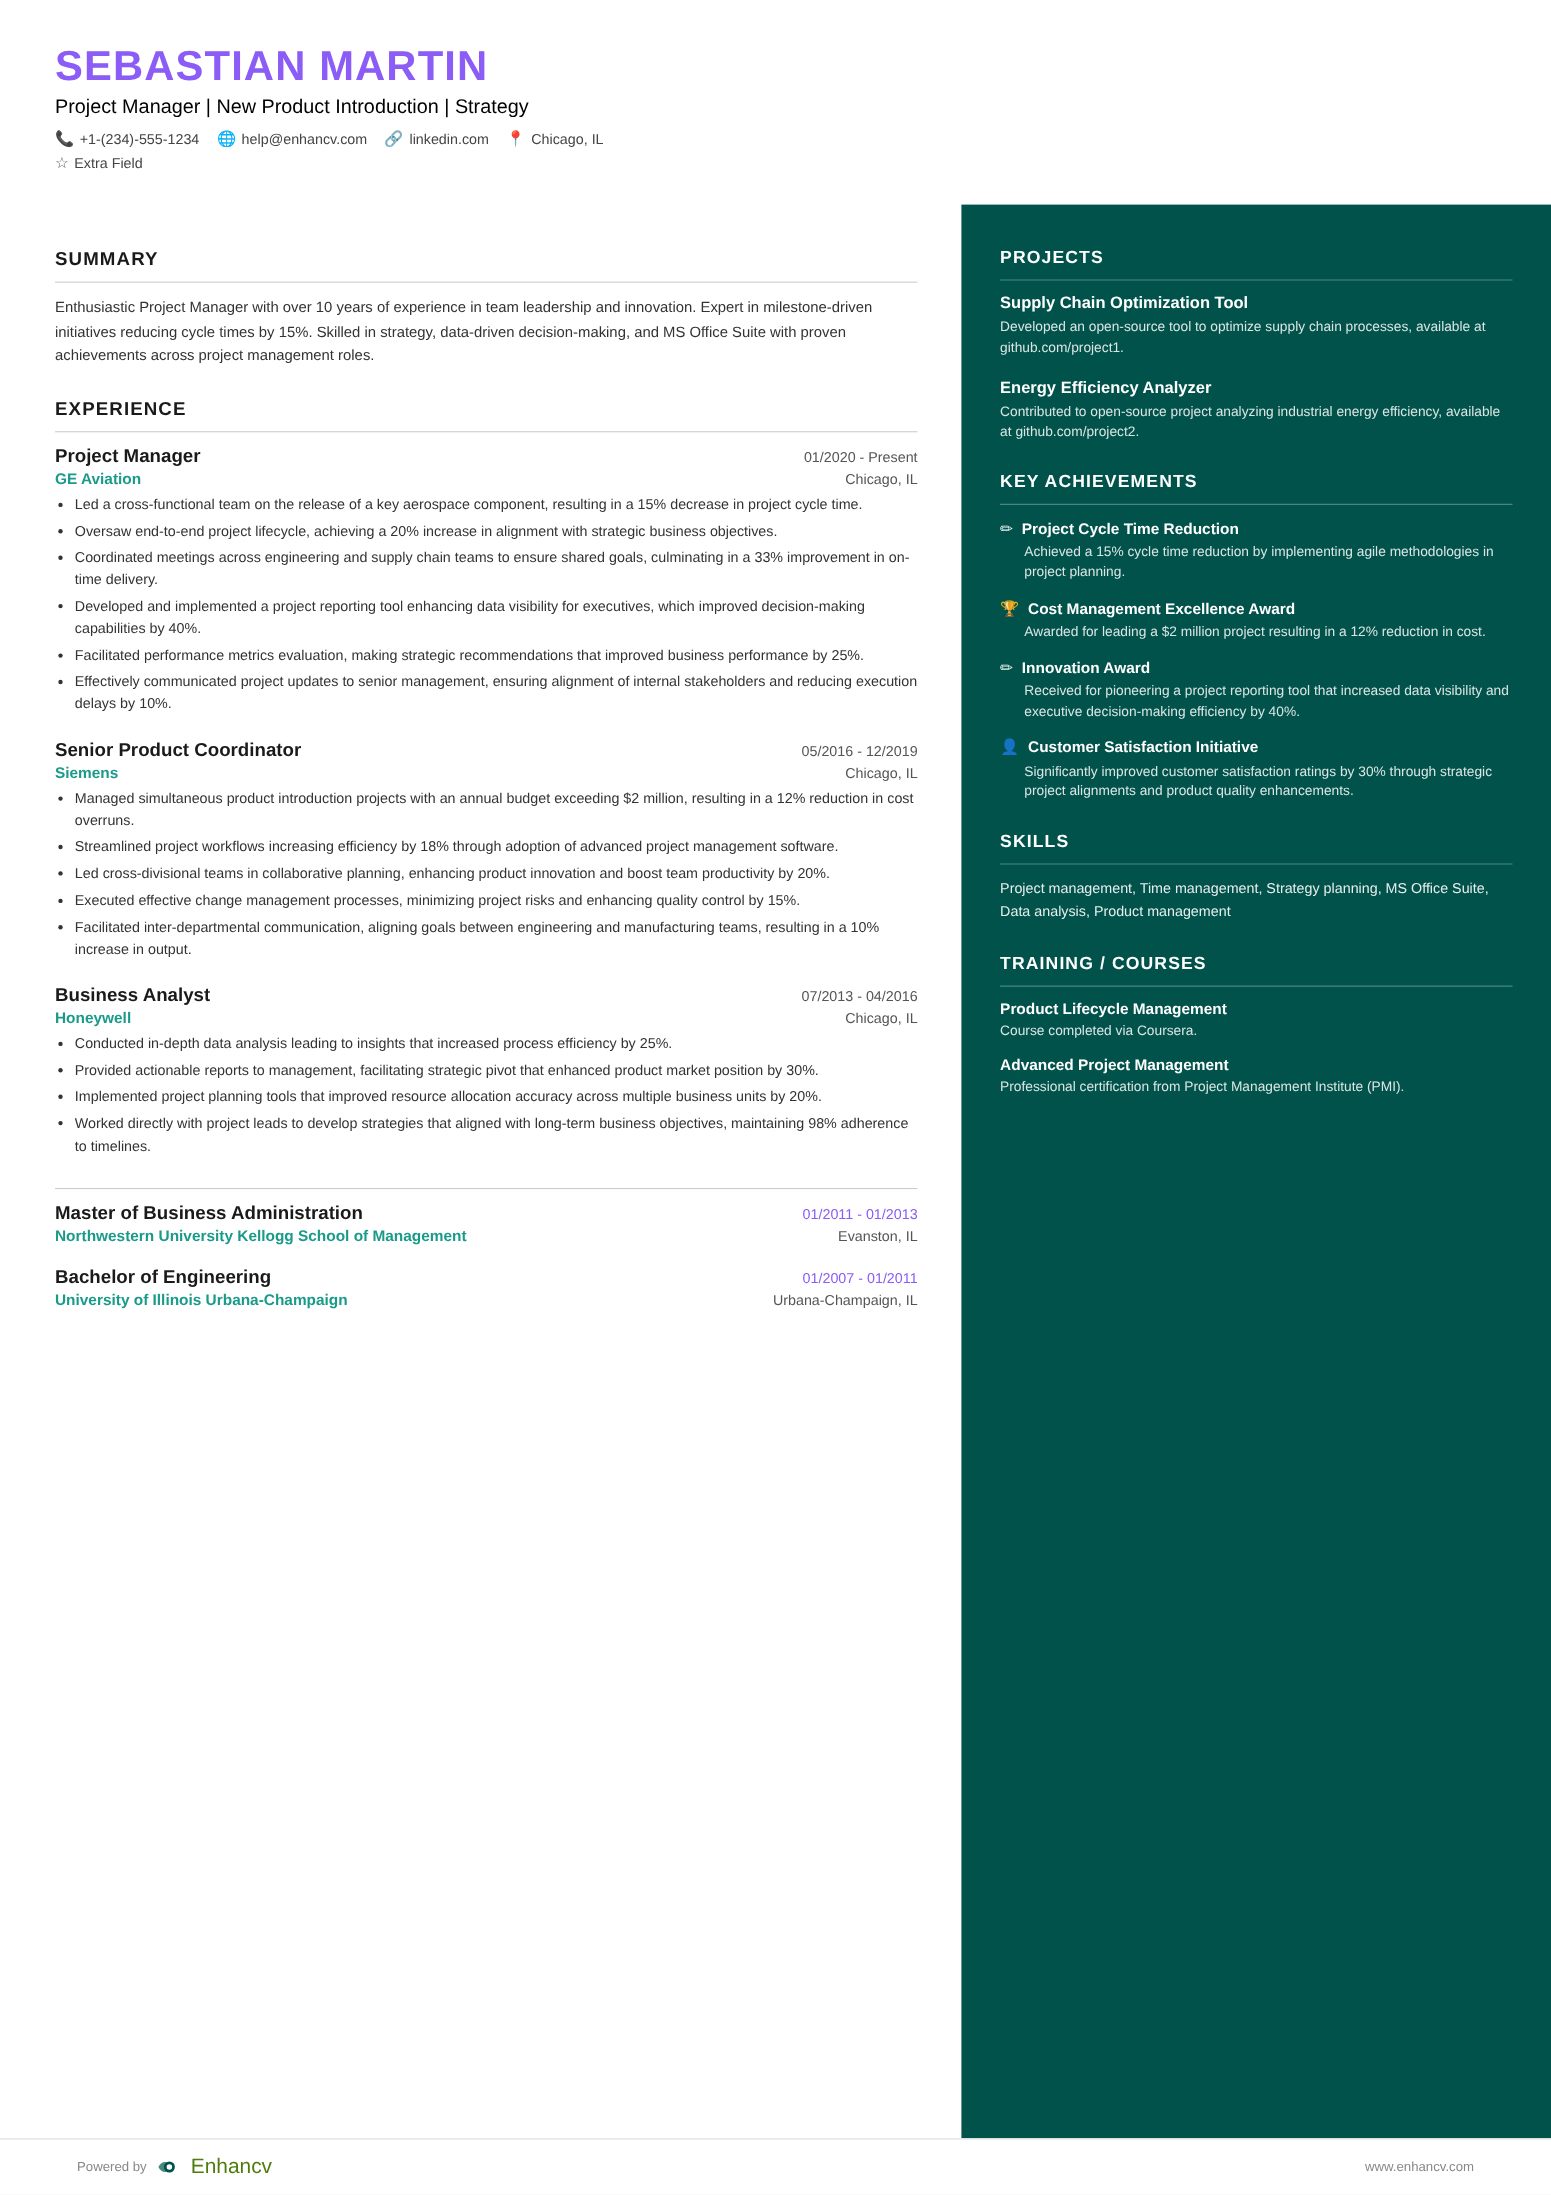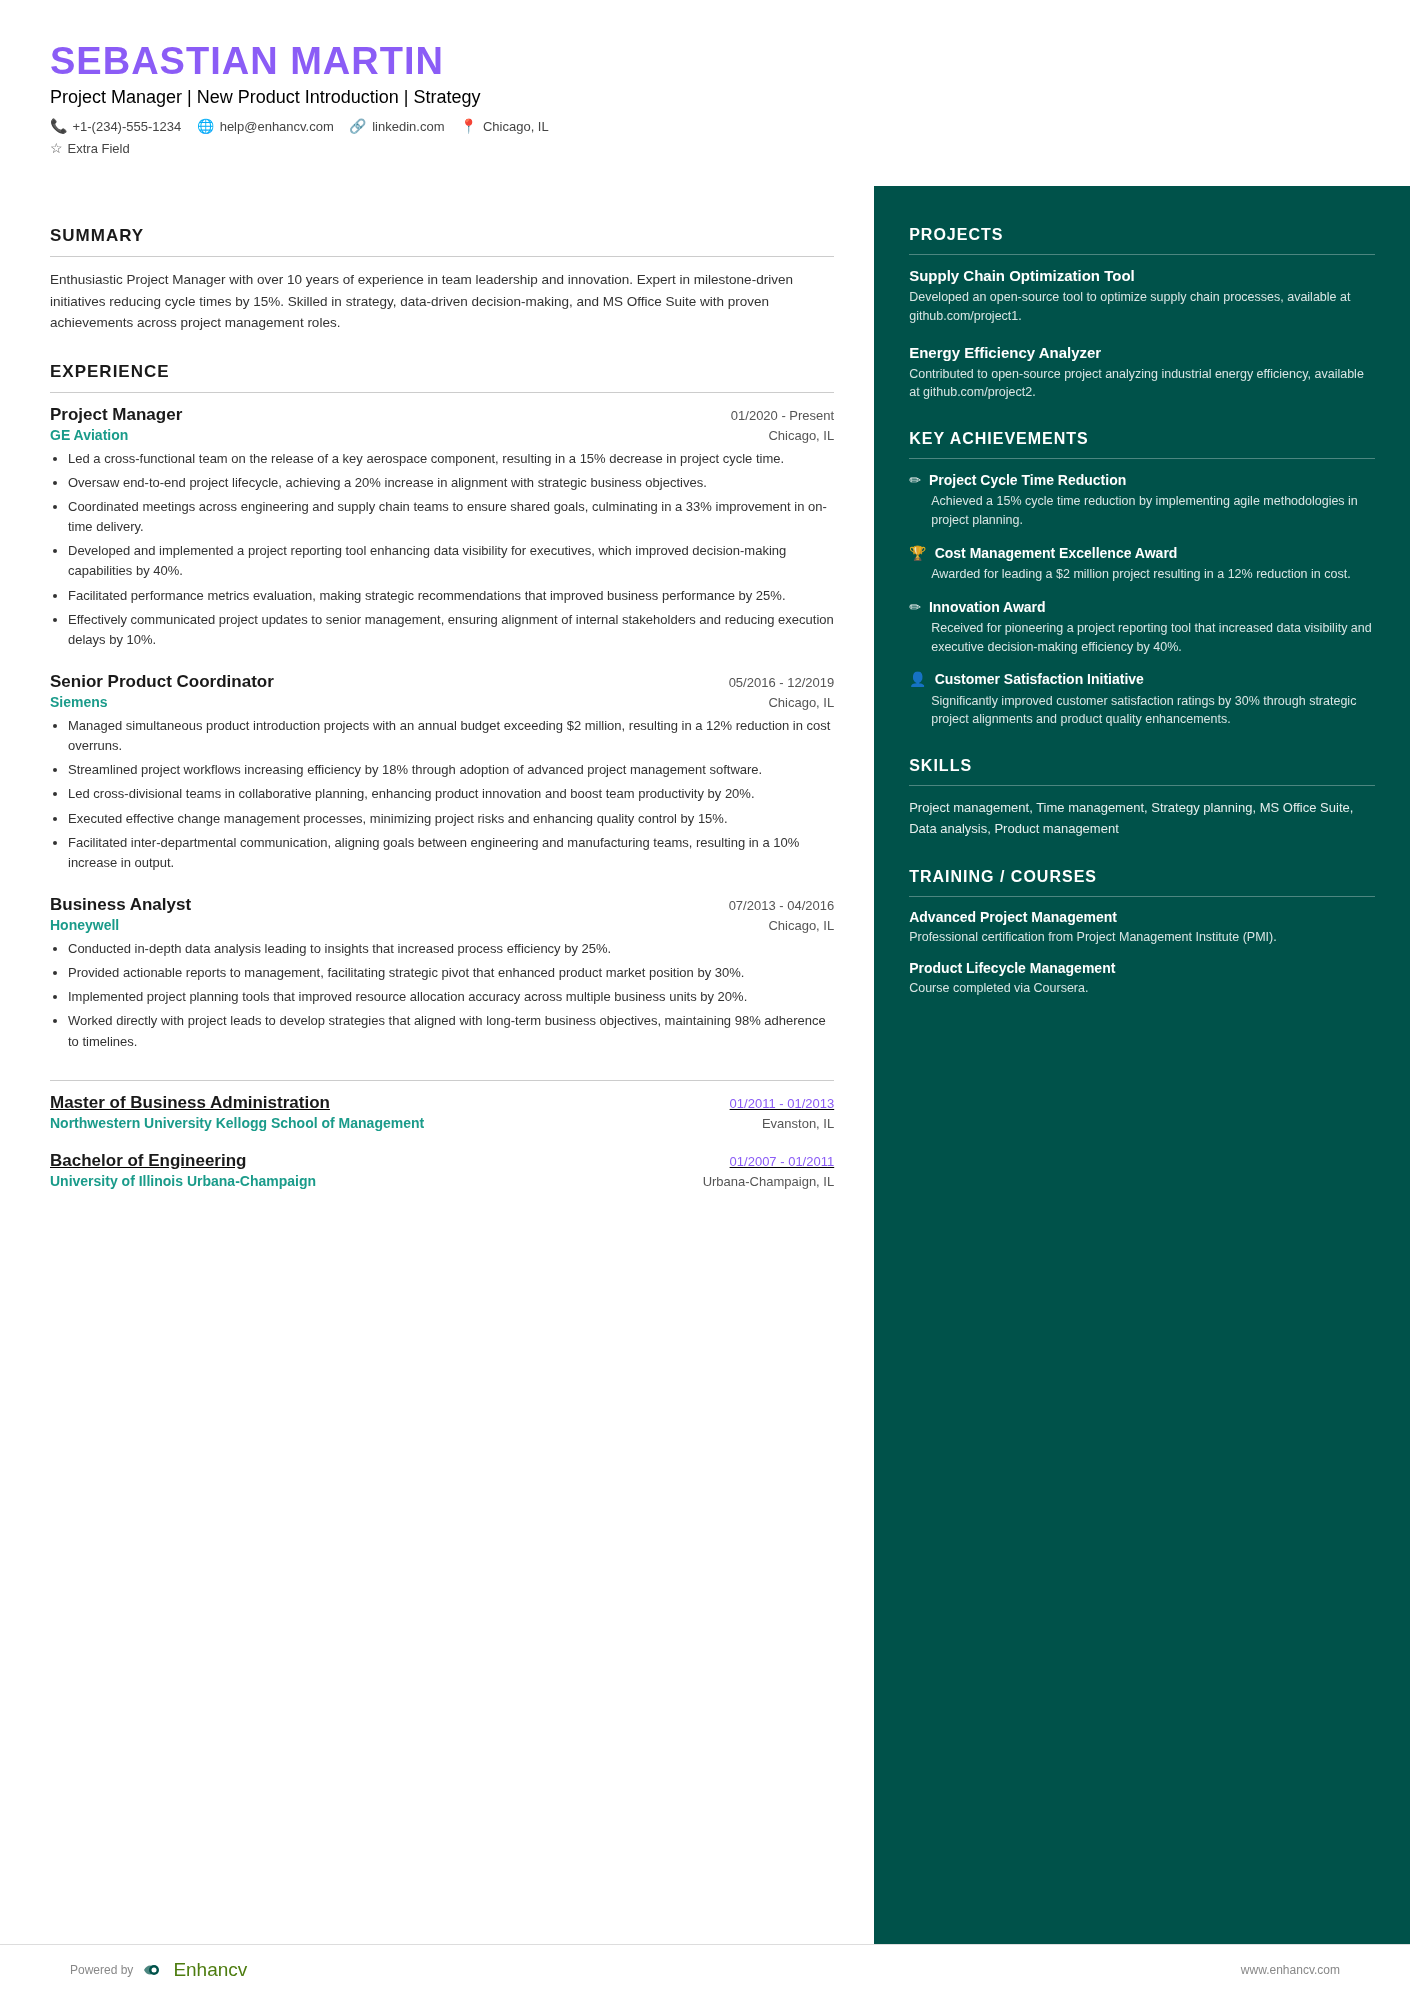--- a/index.html
+++ b/index.html
@@ -157,21 +157,20 @@
       margin-bottom: 4px;
     }
     
     .edu-entry {
       margin-bottom: 20px;
     }
     .edu-degree-row {
       display: flex;
       justify-content: space-between;
       align-items: baseline;
-      text-decoration: underline;
     }
     .edu-degree {
       font-size: 17px;
       font-weight: 600;
       color: #1a1a1a;
     }
     .edu-date {
       font-size: 13px;
       color: #8b5cf6;
     }
@@ -469,27 +468,27 @@
         <div class="right-section-heading">SKILLS</div>
         <hr class="right-divider">
         <div class="skills-text">Project management, Time management, Strategy planning, MS Office Suite, Data analysis, Product management</div>
       </div>
 
       <div class="section-gap">
         <div class="right-section-heading">TRAINING / COURSES</div>
         <hr class="right-divider">
 
         <div class="training-entry">
+          <div class="training-title">Product Lifecycle Management</div>
+          <div class="training-desc">Course completed via Coursera.</div>
+        </div>
+
+        <div class="training-entry">
           <div class="training-title">Advanced Project Management</div>
           <div class="training-desc">Professional certification from Project Management Institute (PMI).</div>
-        </div>
-
-        <div class="training-entry">
-          <div class="training-title">Product Lifecycle Management</div>
-          <div class="training-desc">Course completed via Coursera.</div>
         </div>
       </div>
 
     </div>
   </div>
 
   <div class="footer">
     <div class="footer-brand">
       <span>Powered by</span>
       <div class="enhancv-logo">

